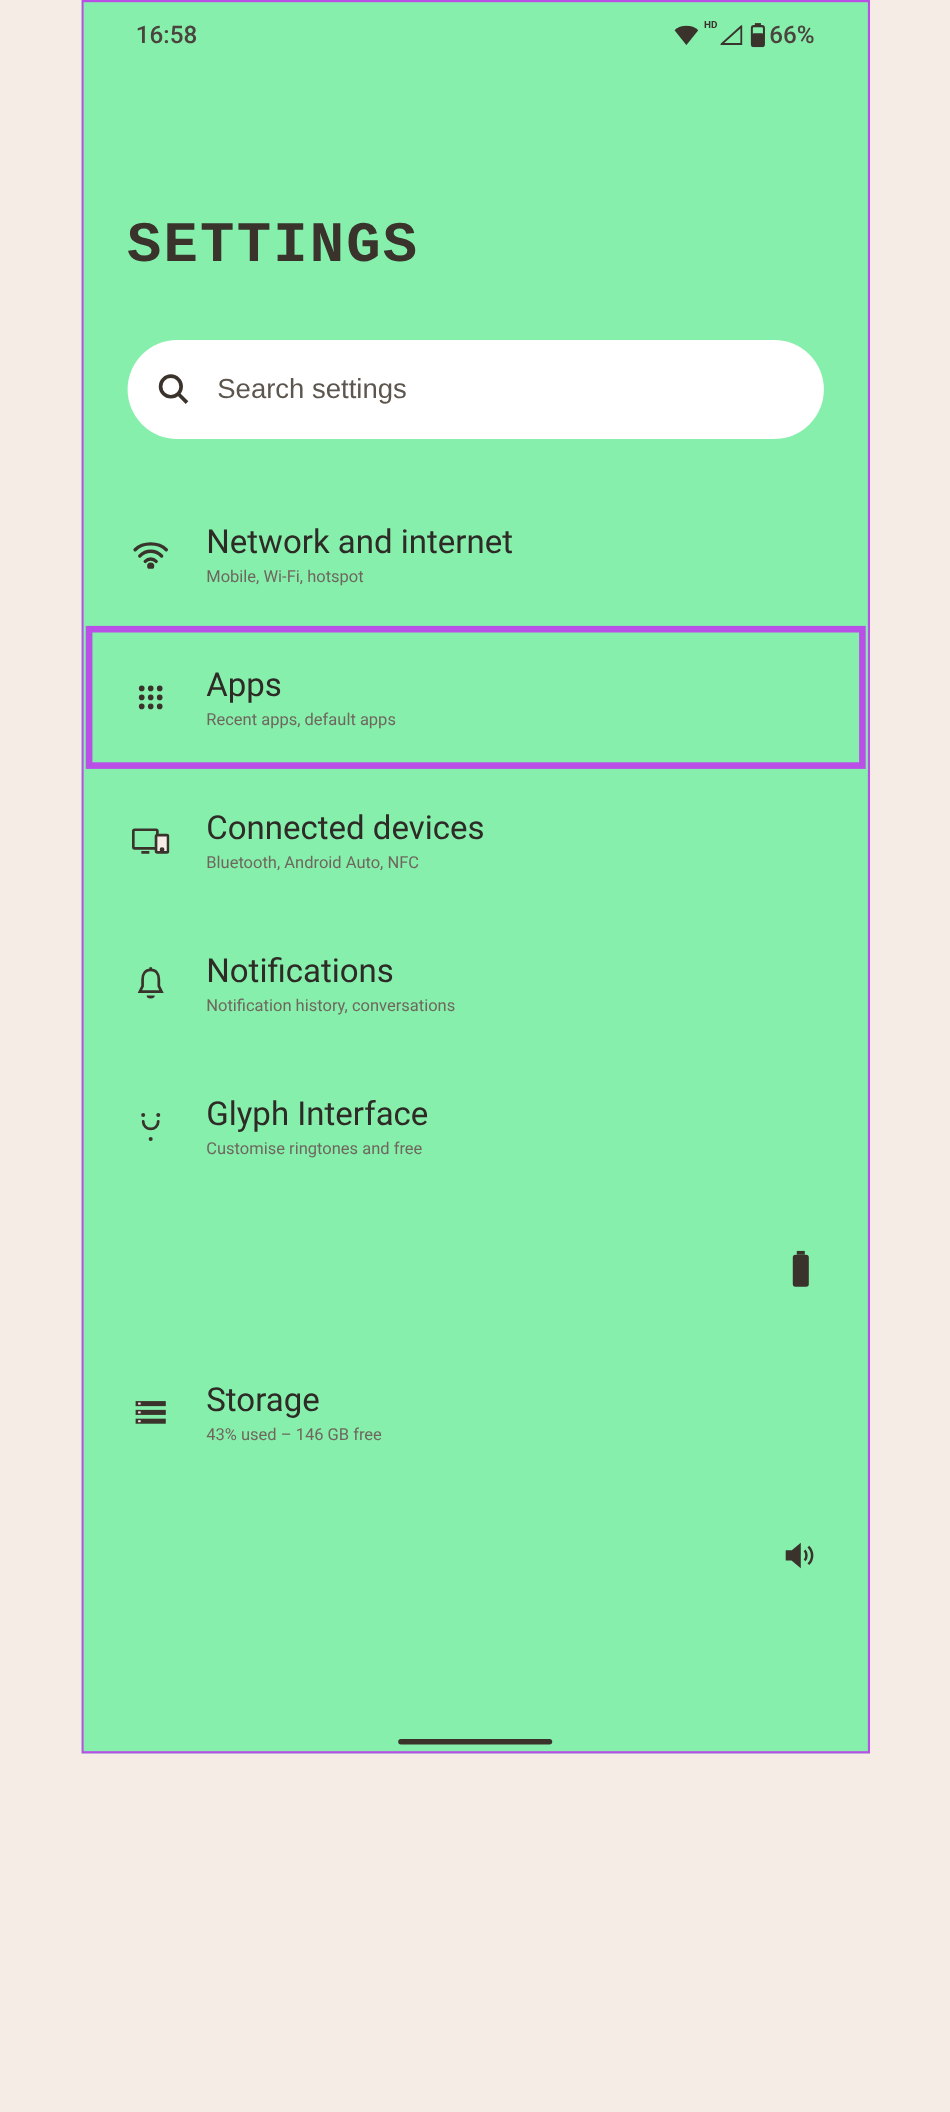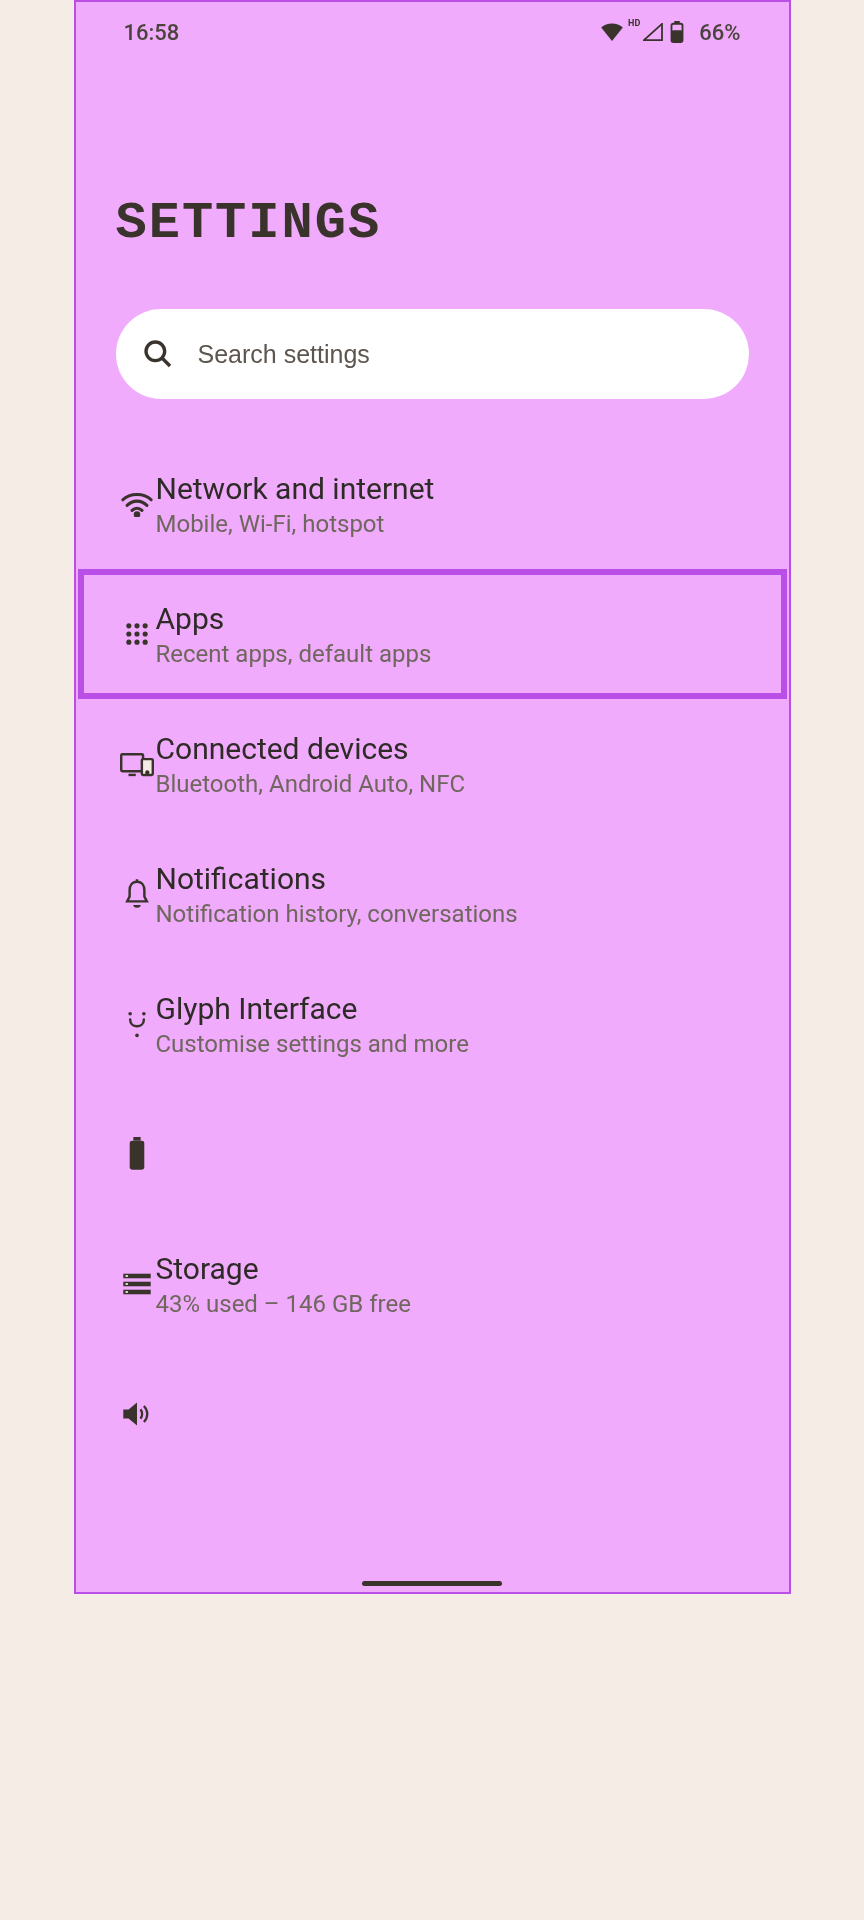--- a/index.html
+++ b/index.html
@@ -8,21 +8,21 @@
     font-family: -apple-system, BlinkMacSystemFont, "Segoe UI", Roboto, sans-serif;
     background: #f4ece5;
     color: #2e2a26;
     width: 717px;
     margin: 0 auto;
     position: relative;
   }
   .outer-border {
     border: 2px solid #b94fe6;
     min-height: 1594px;
-    background: #f0abfc;
+    background: #86efac;
     padding-bottom: 40px;
     position: relative;
   }
 
   
   .status-bar {
     display: flex;
     justify-content: space-between;
     align-items: center;
     padding: 12px 48px 8px 48px;
@@ -75,22 +75,24 @@
   }
   .search-bar input::placeholder { color: #5c564f; }
 
   
   .settings-list {
     padding: 0 8px;
   }
   .setting-item {
     display: flex;
     align-items: center;
+    gap: 32px;
     padding: 24px 34px;
     min-height: 130px;
+    justify-content: flex-end;
   }
   .setting-item.highlighted {
     border: 6px solid #b94fe6;
     margin: 0 -6px;
   }
   .setting-icon {
     width: 38px;
     height: 38px;
     flex-shrink: 0;
     display: flex;
@@ -98,21 +100,21 @@
     justify-content: center;
   }
   .setting-text { flex: 1; }
   .setting-title {
     font-size: 30px;
     color: #2e2a26;
     font-weight: 400;
     margin-bottom: 4px;
   }
   .setting-subtitle {
-    font-size: 24px;
+    font-size: 15px;
     color: #6f675e;
   }
 
   
   .nav-bar {
     position: absolute;
     bottom: 6px;
     left: 50%;
     transform: translateX(-50%);
     width: 140px;
@@ -140,21 +142,21 @@
             <path d="M1 19 L21 19 L21 1 Z" fill="none" stroke="#3a332c" stroke-width="2"></path>
           </svg>
       </span>
       <span style="margin-left:4px;">
         <svg width="14" height="22" viewBox="0 0 14 24">
           <rect x="4" y="0" width="6" height="3" fill="#3a332c"></rect>
           <rect x="1" y="3" width="12" height="20" rx="2" fill="none" stroke="#3a332c" stroke-width="2"></rect>
           <rect x="1" y="10" width="12" height="13" rx="2" fill="#3a332c"></rect>
         </svg>
       </span>
-      <span style="margin-left:12px;">66%</span>
+      <span style="margin-left:0;">66%</span>
     </div>
   </div>
 
   <div class="header">
     <h1>SETTINGS</h1>
   </div>
 
   <div class="search-bar">
     <span class="search-icon">
       <svg width="32" height="32" viewBox="0 0 24 24" fill="none" stroke="#3a332c" stroke-width="2.5">
@@ -235,21 +237,21 @@
       <span class="setting-icon">
         <svg width="32" height="32" viewBox="0 0 28 28" fill="#3a332c">
           <circle cx="8" cy="5" r="1.6"></circle>
             <circle cx="20" cy="5" r="1.6"></circle>
           <path d="M8 10 C8 18 20 18 20 10" fill="none" stroke="#3a332c" stroke-width="2.2" stroke-linecap="round"></path>
           <circle cx="14" cy="24" r="1.6"></circle>
         </svg>
       </span>
       <div class="setting-text">
         <div class="setting-title">Glyph Interface</div>
-        <div class="setting-subtitle">Customise settings and more</div>
+        <div class="setting-subtitle">Customise ringtones and free</div>
       </div>
     </div>
 
     <div class="setting-item">
       <span class="setting-icon">
         <svg width="20" height="34" viewBox="0 0 16 28" fill="#3a332c">
           <rect x="5" y="0" width="6" height="3"></rect>
             <rect x="2" y="3" width="12" height="24" rx="2"></rect>
         </svg>
       </span>

